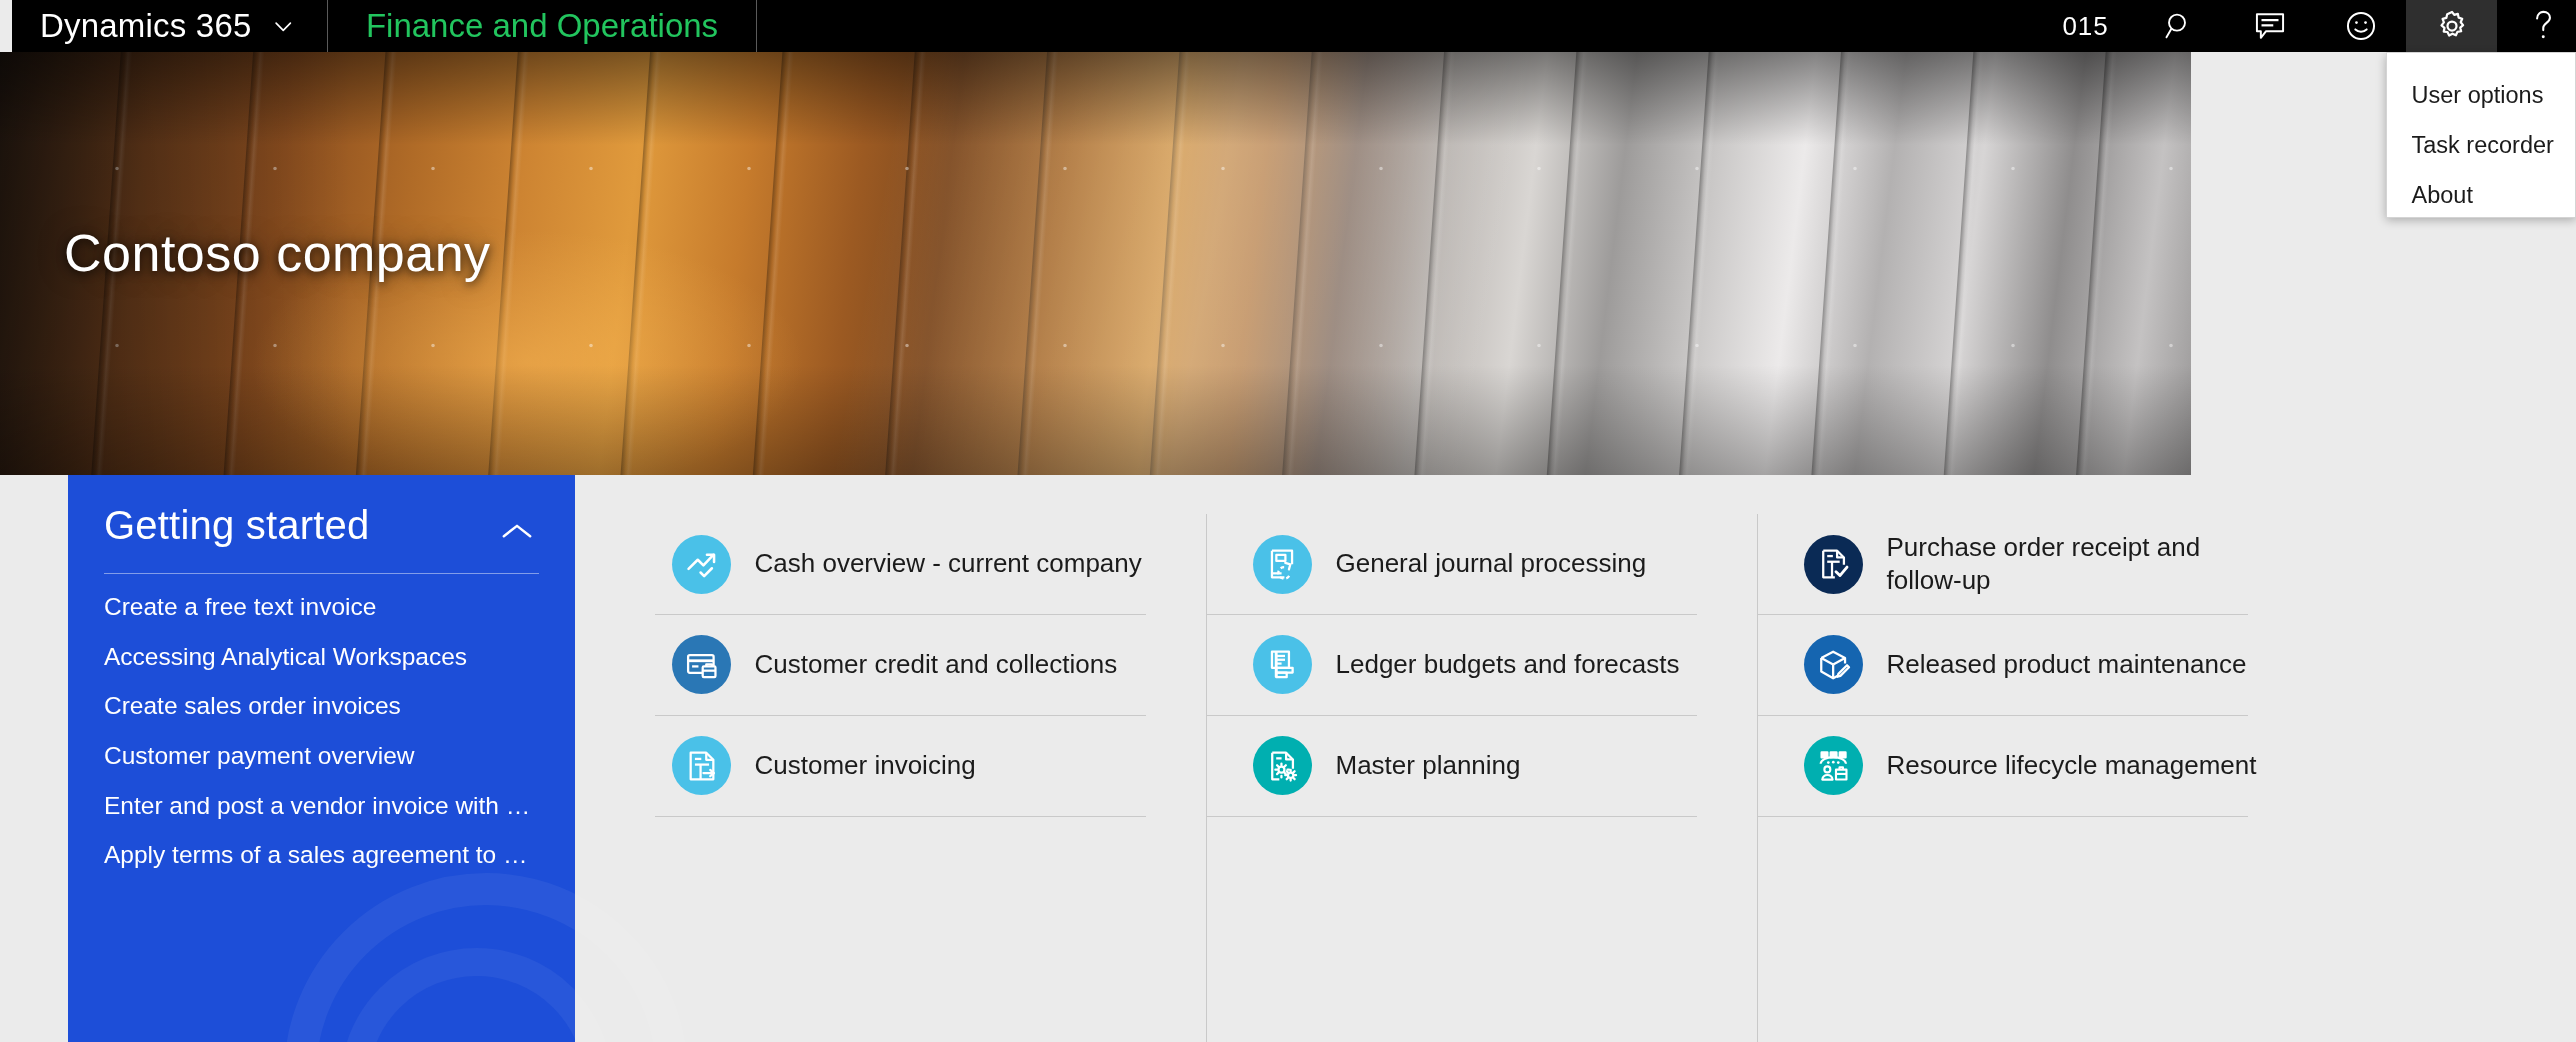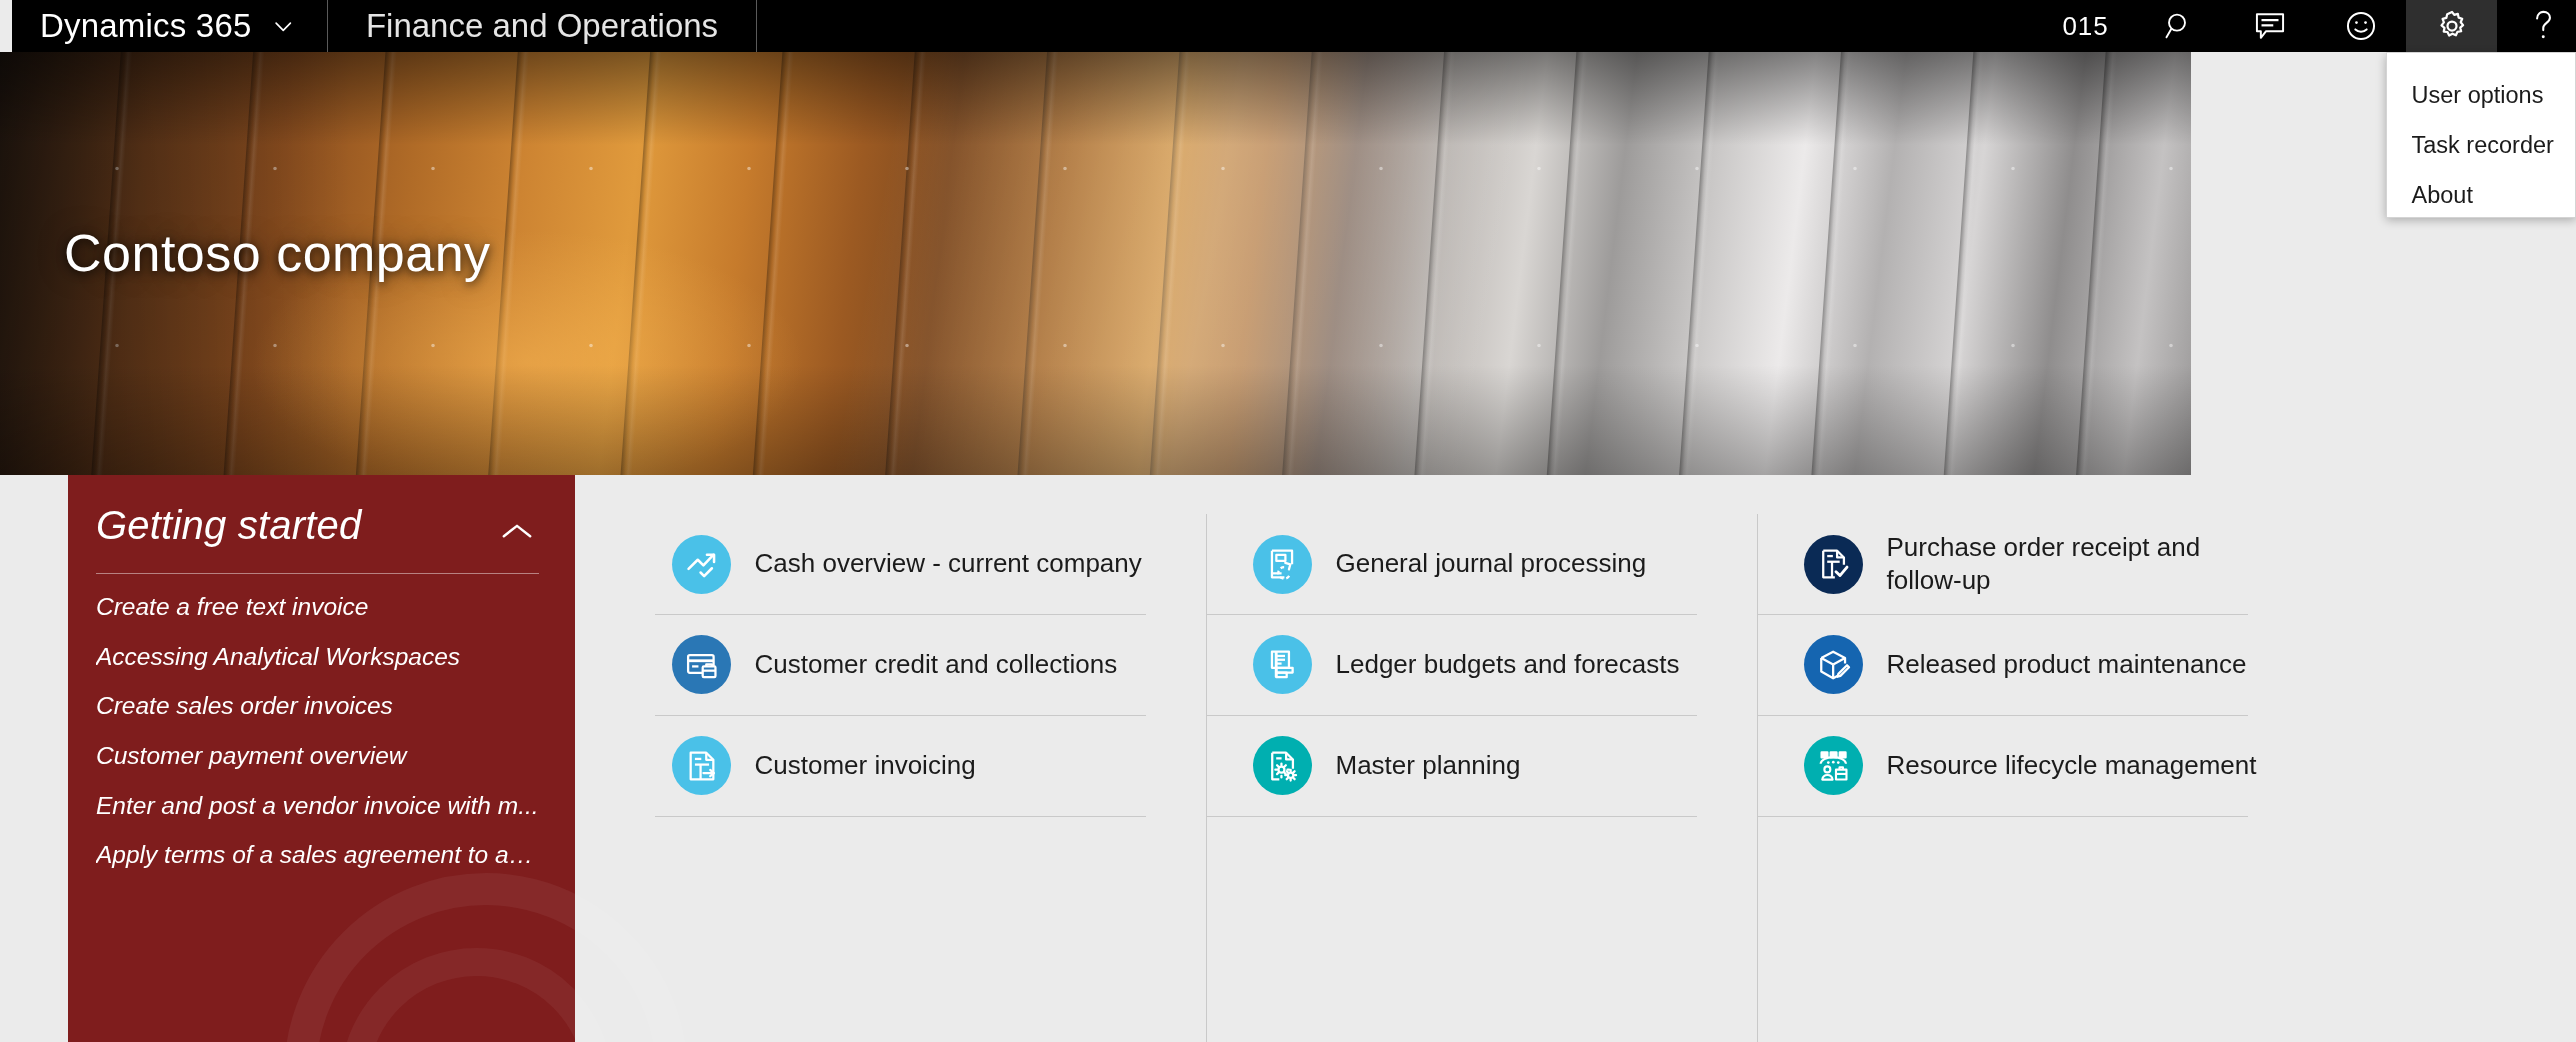--- a/index.html
+++ b/index.html
@@ -32,21 +32,21 @@
     margin-left: 19px; display: inline-flex;
     align-items: center;
   }
   .divider-v {
     width: 0.9px; background: #5a5a5a;
     margin: 0; align-self: stretch;
   }
   .app-name {
     display: flex; align-items: center;
     padding: 12px 38px;
-    color: #e5e5e5;
+    color: #22c55e;
     font-size: 33px; font-weight: 400;
     white-space: nowrap;
     cursor: pointer;
     text-align: right;
   }
   .topbar-spacer { flex: 1 1 auto; }
   .topbar-right { display: flex; align-items: stretch; }
   .company-id {
     display: flex; align-items: center;
     color: #ffffff; font-size: 26px; font-weight: 300;
@@ -167,24 +167,23 @@
   .body-area {
     position: absolute; top: 475px; left: 0;
     width: 2576px; height: 567px;
     background: #ebebeb;
   }
 
   
   .gs-panel {
     position: absolute; left: 68px; top: 0;
     width: 507px; height: 567px;
-    background: #7f1d1d;
+    background: #1d4ed8;
     color: #ffffff;
-    padding: 28px 36px 0 28px;
-    font-style: italic;
+    padding: 28px 36px 0 36px;
   }
   .gs-head {
     display: flex; align-items: flex-start;
     justify-content: space-between;
     cursor: pointer;
   }
   .gs-title {
     font-size: 40px; font-weight: 300;
     letter-spacing: 0.2px; line-height: 1.1;
   }

